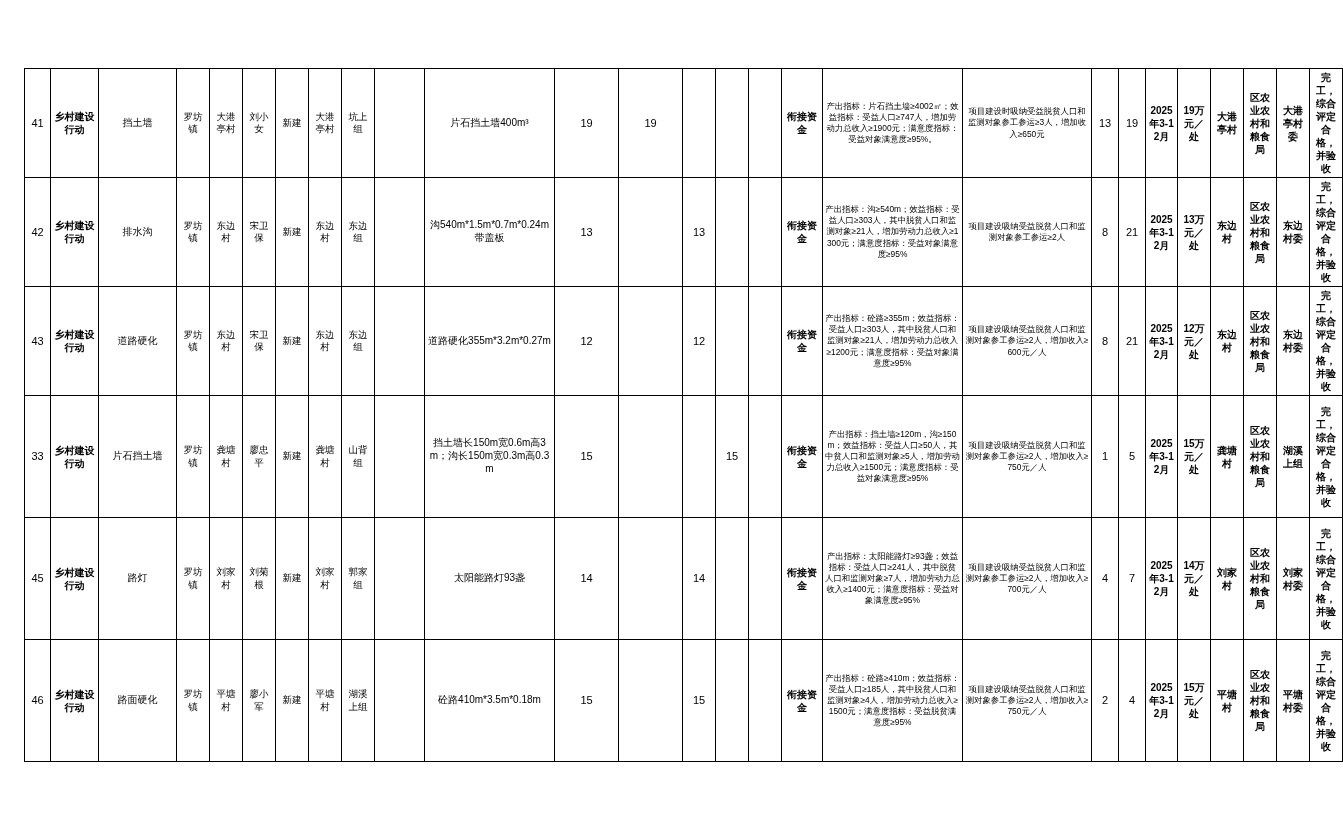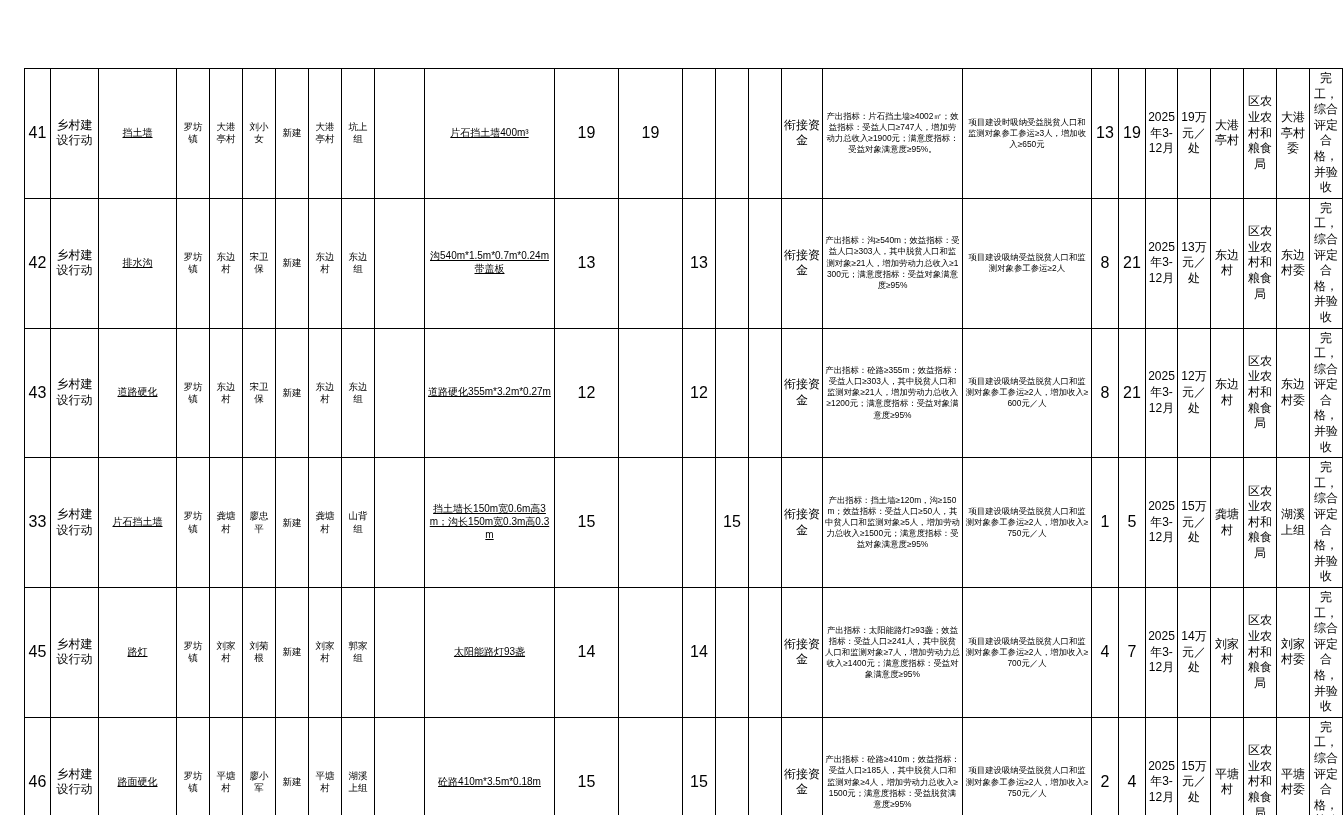--- a/index.html
+++ b/index.html
@@ -37,32 +37,32 @@
     overflow: hidden;
   }
   td.desc {
     text-align: left;
     vertical-align: middle;
     font-size: 8.4px;
     line-height: 1.32;
     padding: 2px 3px;
   }
   td.narrowtxt {
-    font-size: 12px;
+    font-size: 10px;
     line-height: 1.3;
+    font-weight: bold;
   }
   td.name {
     font-size: 9.5px;
   }
   td.projname {
     font-size: 10px;
-    text-decoration: underline;
   }
   td.num {
-    font-size: 16px;
+    font-size: 11px;
   }
   td.blank { }
   
   col.c0  { width: 26px; }
   col.c1  { width: 48px; }
   col.c2  { width: 78px; }
   col.c3  { width: 33px; }
   col.c4  { width: 33px; }
   col.c5  { width: 33px; }
   col.c6  { width: 33px; }

